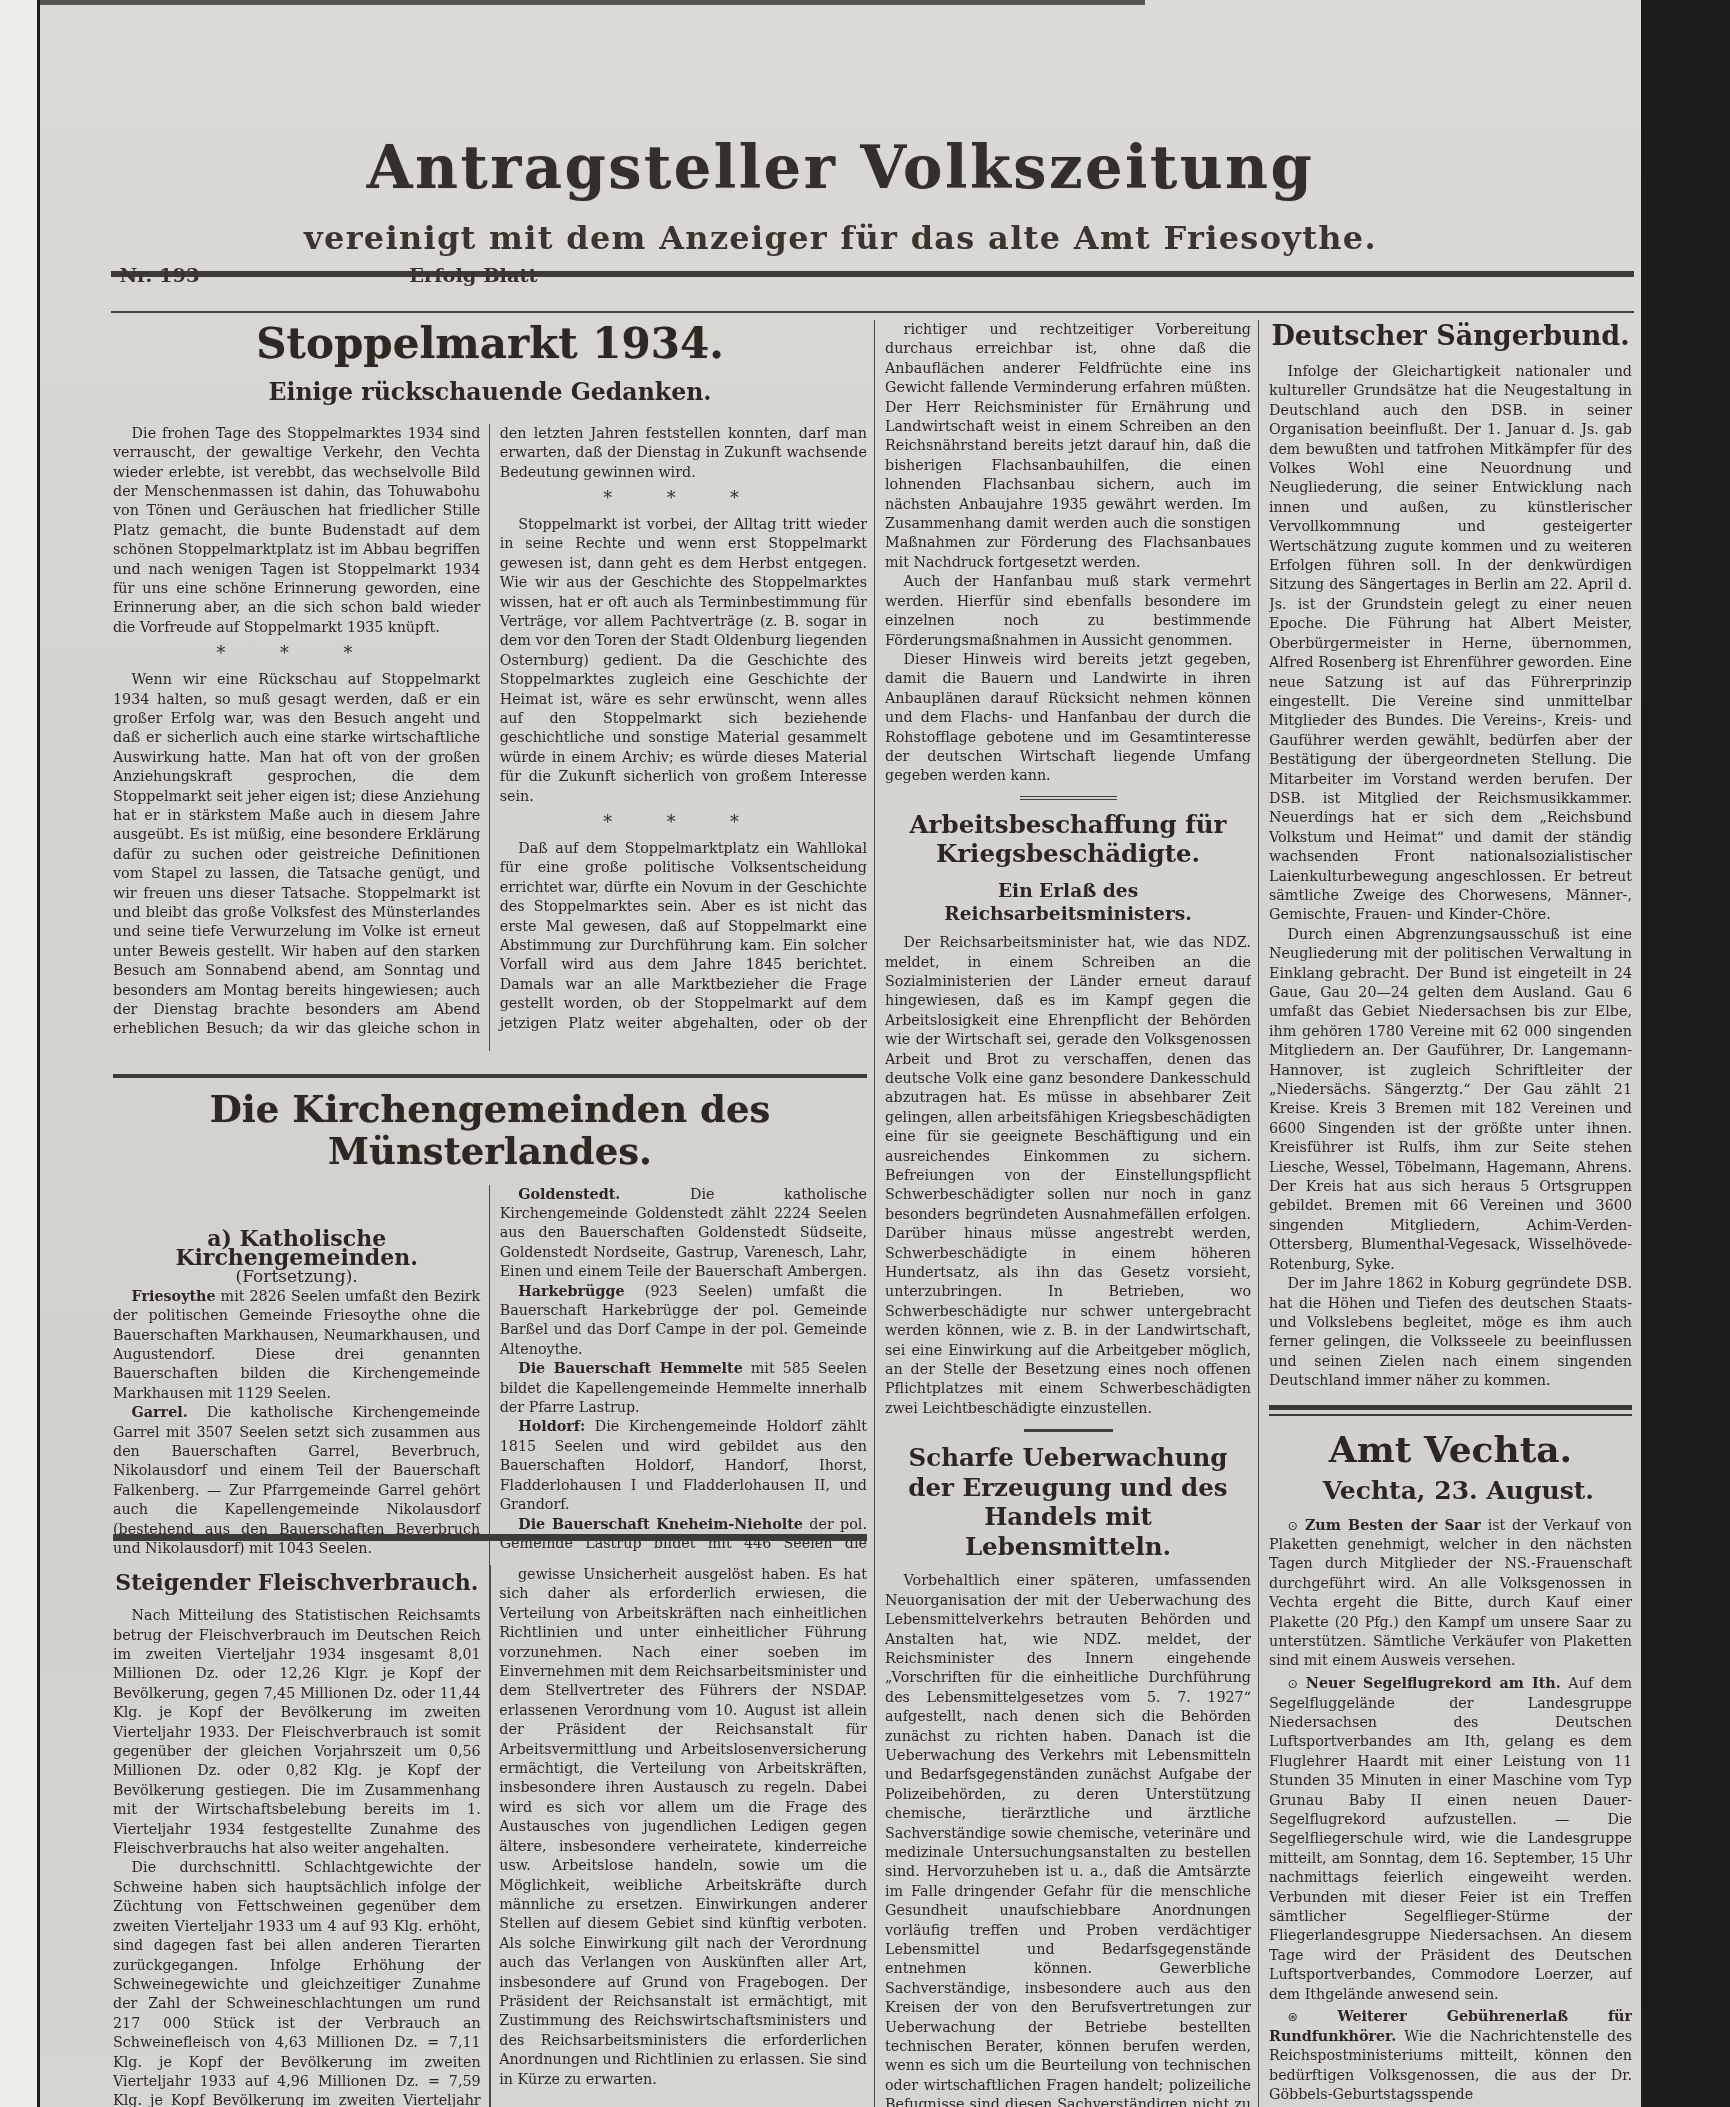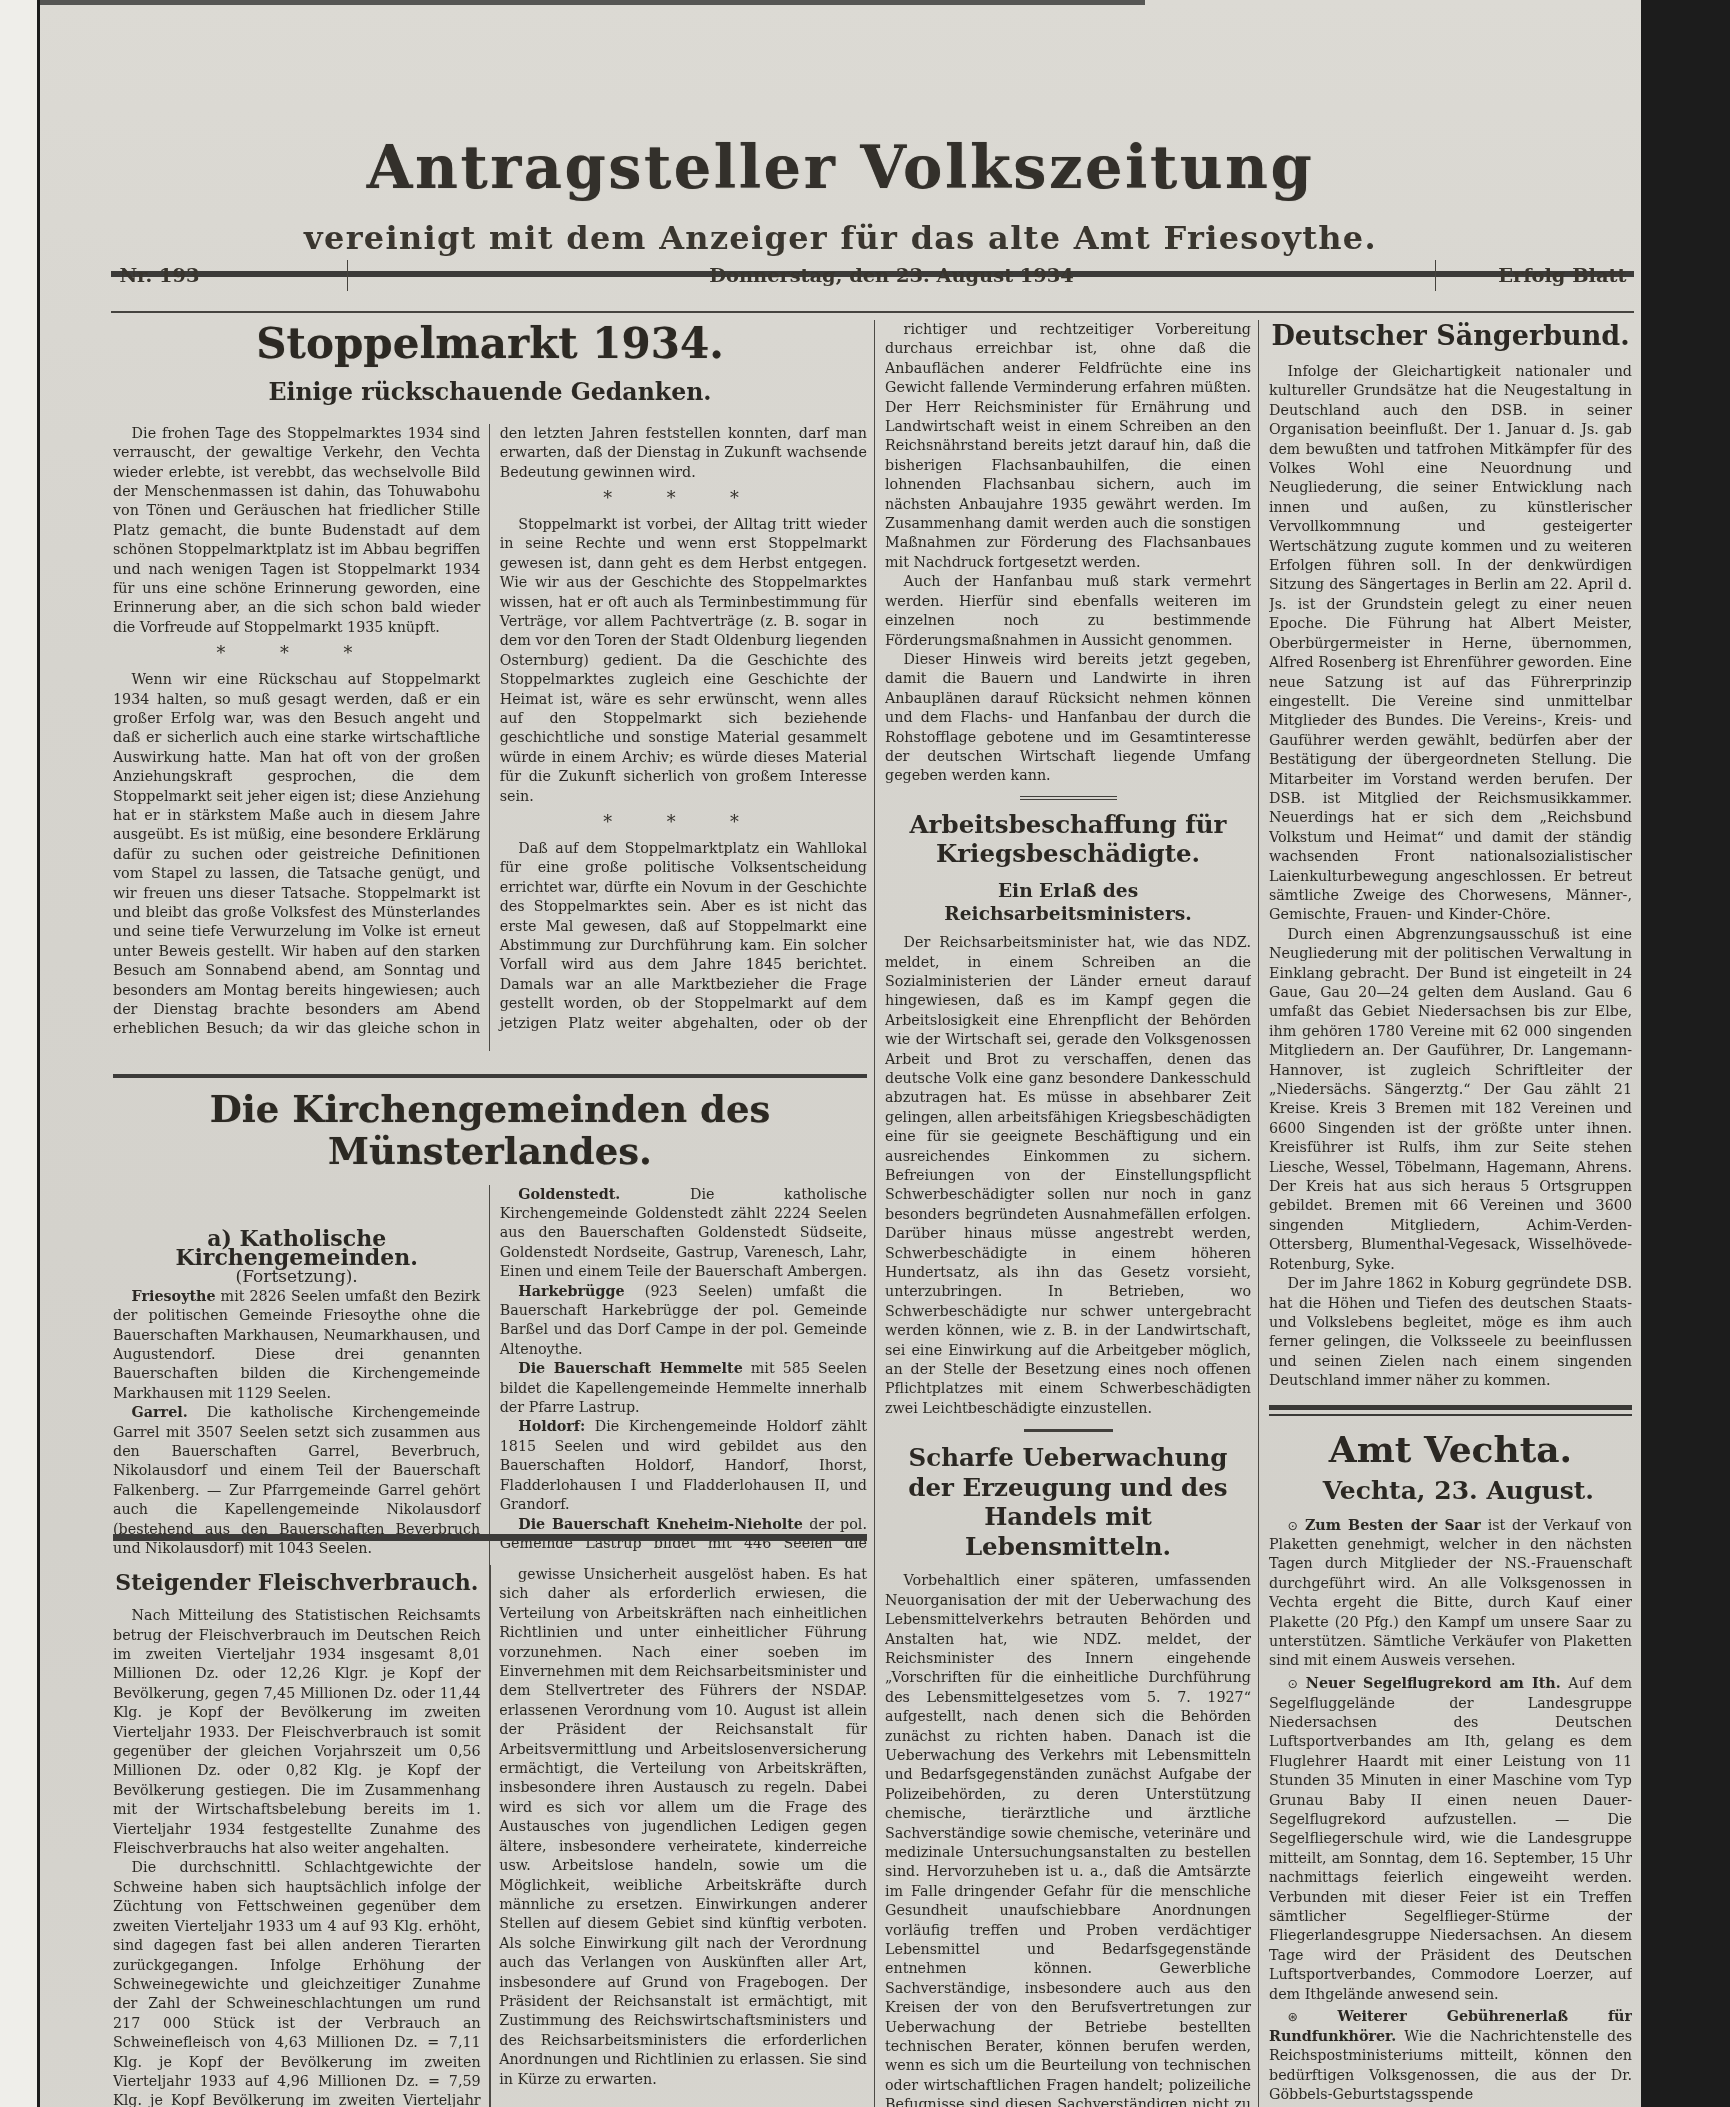--- a/index.html
+++ b/index.html
@@ -75,21 +75,20 @@
 
 <div class="page">
   <div class="top-edge"></div>
 
   <div class="mast-title">Antragsteller Volkszeitung</div>
   <div class="mast-sub">vereinigt mit dem Anzeiger für das alte Amt Friesoythe.</div>
   <div class="rule1"></div>
 
   <div class="dateline">
     <div class="dl-left">Nr. 193</div>
-    <div class="dl-center">Donnerstag, den 23. August 1934</div>
     <div class="dl-right">Erfolg Blatt</div>
   </div>
   <div class="rule2"></div>
 
   <div class="sec-left" style="top:320px;">
     <div class="art-title stoppel-title">Stoppelmarkt 1934.</div>
     <div class="stoppel-sub">Einige rückschauende Gedanken.</div>
     <div class="flow2" id="stoppel-flow">
       <p>Die frohen Tage des Stoppelmarktes 1934 sind verrauscht, der gewaltige Verkehr, den Vechta wieder erlebte, ist verebbt, das wechselvolle Bild der Menschenmassen ist dahin, das Tohuwabohu von Tönen und Geräuschen hat friedlicher Stille Platz gemacht, die bunte Budenstadt auf dem schönen Stoppelmarktplatz ist im Abbau begriffen und nach wenigen Tagen ist Stoppelmarkt 1934 für uns eine schöne Erinnerung geworden, eine Erinnerung aber, an die sich schon bald wieder die Vorfreude auf Stoppelmarkt 1935 knüpft.</p>
       <p class="star-sep">*  *  *</p>
@@ -135,21 +134,21 @@
         </div>
       <div class="fcol" style="height:708px;">
         <p>gewisse Unsicherheit ausgelöst haben. Es hat sich daher als erforderlich erwiesen, die Verteilung von Arbeitskräften nach einheitlichen Richtlinien und unter einheitlicher Führung vorzunehmen. Nach einer soeben im Einvernehmen mit dem Reichsarbeitsminister und dem Stellvertreter des Führers der NSDAP. erlassenen Verordnung vom 10. August ist allein der Präsident der Reichsanstalt für Arbeitsvermittlung und Arbeitslosenversicherung ermächtigt, die Verteilung von Arbeitskräften, insbesondere ihren Austausch zu regeln. Dabei wird es sich vor allem um die Frage des Austausches von jugendlichen Ledigen gegen ältere, insbesondere verheiratete, kinderreiche usw. Arbeitslose handeln, sowie um die Möglichkeit, weibliche Arbeitskräfte durch männliche zu ersetzen. Einwirkungen anderer Stellen auf diesem Gebiet sind künftig verboten. Als solche Einwirkung gilt nach der Verordnung auch das Verlangen von Auskünften aller Art, insbesondere auf Grund von Fragebogen. Der Präsident der Reichsanstalt ist ermächtigt, mit Zustimmung des Reichswirtschaftsministers und des Reichsarbeitsministers die erforderlichen Anordnungen und Richtlinien zu erlassen. Sie sind in Kürze zu erwarten.</p>
 
       </div>
     </div>
   </div>
 
   <div class="colabs" id="col3">
     <p>richtiger und rechtzeitiger Vorbereitung durchaus erreichbar ist, ohne daß die Anbauflächen anderer Feldfrüchte eine ins Gewicht fallende Verminderung erfahren müßten. Der Herr Reichsminister für Ernährung und Landwirtschaft weist in einem Schreiben an den Reichsnährstand bereits jetzt darauf hin, daß die bisherigen Flachsanbauhilfen, die einen lohnenden Flachsanbau sichern, auch im nächsten Anbaujahre 1935 gewährt werden. Im Zusammenhang damit werden auch die sonstigen Maßnahmen zur Förderung des Flachsanbaues mit Nachdruck fortgesetzt werden.</p>
-    <p>Auch der Hanfanbau muß stark vermehrt werden. Hierfür sind ebenfalls weiteren im einzelnen noch zu bestimmende Förderungsmaßnahmen in Aussicht genommen.</p>
+    <p>Auch der Hanfanbau muß stark vermehrt werden. Hierfür sind ebenfalls besondere im einzelnen noch zu bestimmende Förderungsmaßnahmen in Aussicht genommen.</p>
     <p>Dieser Hinweis wird bereits jetzt gegeben, damit die Bauern und Landwirte in ihren Anbauplänen darauf Rücksicht nehmen können und dem Flachs- und Hanfanbau der durch die Rohstofflage gebotene und im Gesamtinteresse der deutschen Wirtschaft liegende Umfang gegeben werden kann.</p>
     <div class="dbl-sep"></div>
     <div class="c3-head">Arbeitsbeschaffung für Kriegsbeschädigte.</div>
     <div class="c3-sub">Ein Erlaß des Reichsarbeitsministers.</div>
     <p>Der Reichsarbeitsminister hat, wie das NDZ. meldet, in einem Schreiben an die Sozialministerien der Länder erneut darauf hingewiesen, daß es im Kampf gegen die Arbeitslosigkeit eine Ehrenpflicht der Behörden wie der Wirtschaft sei, gerade den Volksgenossen Arbeit und Brot zu verschaffen, denen das deutsche Volk eine ganz besondere Dankesschuld abzutragen hat. Es müsse in absehbarer Zeit gelingen, allen arbeitsfähigen Kriegsbeschädigten eine für sie geeignete Beschäftigung und ein ausreichendes Einkommen zu sichern. Befreiungen von der Einstellungspflicht Schwerbeschädigter sollen nur noch in ganz besonders begründeten Ausnahmefällen erfolgen. Darüber hinaus müsse angestrebt werden, Schwerbeschädigte in einem höheren Hundertsatz, als ihn das Gesetz vorsieht, unterzubringen. In Betrieben, wo Schwerbeschädigte nur schwer untergebracht werden können, wie z. B. in der Landwirtschaft, sei eine Einwirkung auf die Arbeitgeber möglich, an der Stelle der Besetzung eines noch offenen Pflichtplatzes mit einem Schwerbeschädigten zwei Leichtbeschädigte einzustellen.</p>
     <div class="dash-sep"></div>
     <div class="c3-head">Scharfe Ueberwachung der Erzeugung und des Handels mit Lebensmitteln.</div>
     <p>Vorbehaltlich einer späteren, umfassenden Neuorganisation der mit der Ueberwachung des Lebensmittelverkehrs betrauten Behörden und Anstalten hat, wie NDZ. meldet, der Reichsminister des Innern eingehende „Vorschriften für die einheitliche Durchführung des Lebensmittelgesetzes vom 5. 7. 1927“ aufgestellt, nach denen sich die Behörden zunächst zu richten haben. Danach ist die Ueberwachung des Verkehrs mit Lebensmitteln und Bedarfsgegenständen zunächst Aufgabe der Polizeibehörden, zu deren Unterstützung chemische, tierärztliche und ärztliche Sachverständige sowie chemische, veterinäre und medizinale Untersuchungsanstalten zu bestellen sind. Hervorzuheben ist u. a., daß die Amtsärzte im Falle dringender Gefahr für die menschliche Gesundheit unaufschiebbare Anordnungen vorläufig treffen und Proben verdächtiger Lebensmittel und Bedarfsgegenstände entnehmen können. Gewerbliche Sachverständige, insbesondere auch aus den Kreisen der von den Berufsvertretungen zur Ueberwachung der Betriebe bestellten technischen Berater, können berufen werden, wenn es sich um die Beurteilung von technischen oder wirtschaftlichen Fragen handelt; polizeiliche Befugnisse sind diesen Sachverständigen nicht zu erteilen, Betriebskontrollen dürfen sie nicht selbständig vornehmen. Bei den Besichtigungen soll besonders darauf geachtet werden, ob Wohn- oder Schlafräume oder sonst ungeeignete Räume für den Gewerbebetrieb mitbenutzt werden. Begründet erscheinenden Anzeigen sowie auffallend billigen Angeboten in Zeitungen oder anderen öffentlichen Ankündigungen ist durch Besichtigung und Untersuchungen nachzugehen. Die Besichtigungen und Probenentnahmen sind unauffällig und tunlichst in Zivilkleidung vorzunehmen. Die Ueberwachung erstreckt sich übrigens auch auf Kornböden, Scheunen, Mieten und ähnliche Einrichtungen und gärtnerischer Betriebe zur Lagerung von gedroschenem und ungedroschenem Getreide, Kartoffeln, Gemüse und Obst, bevor diese in den Verkehr gebracht werden.</p>
 
   </div>

